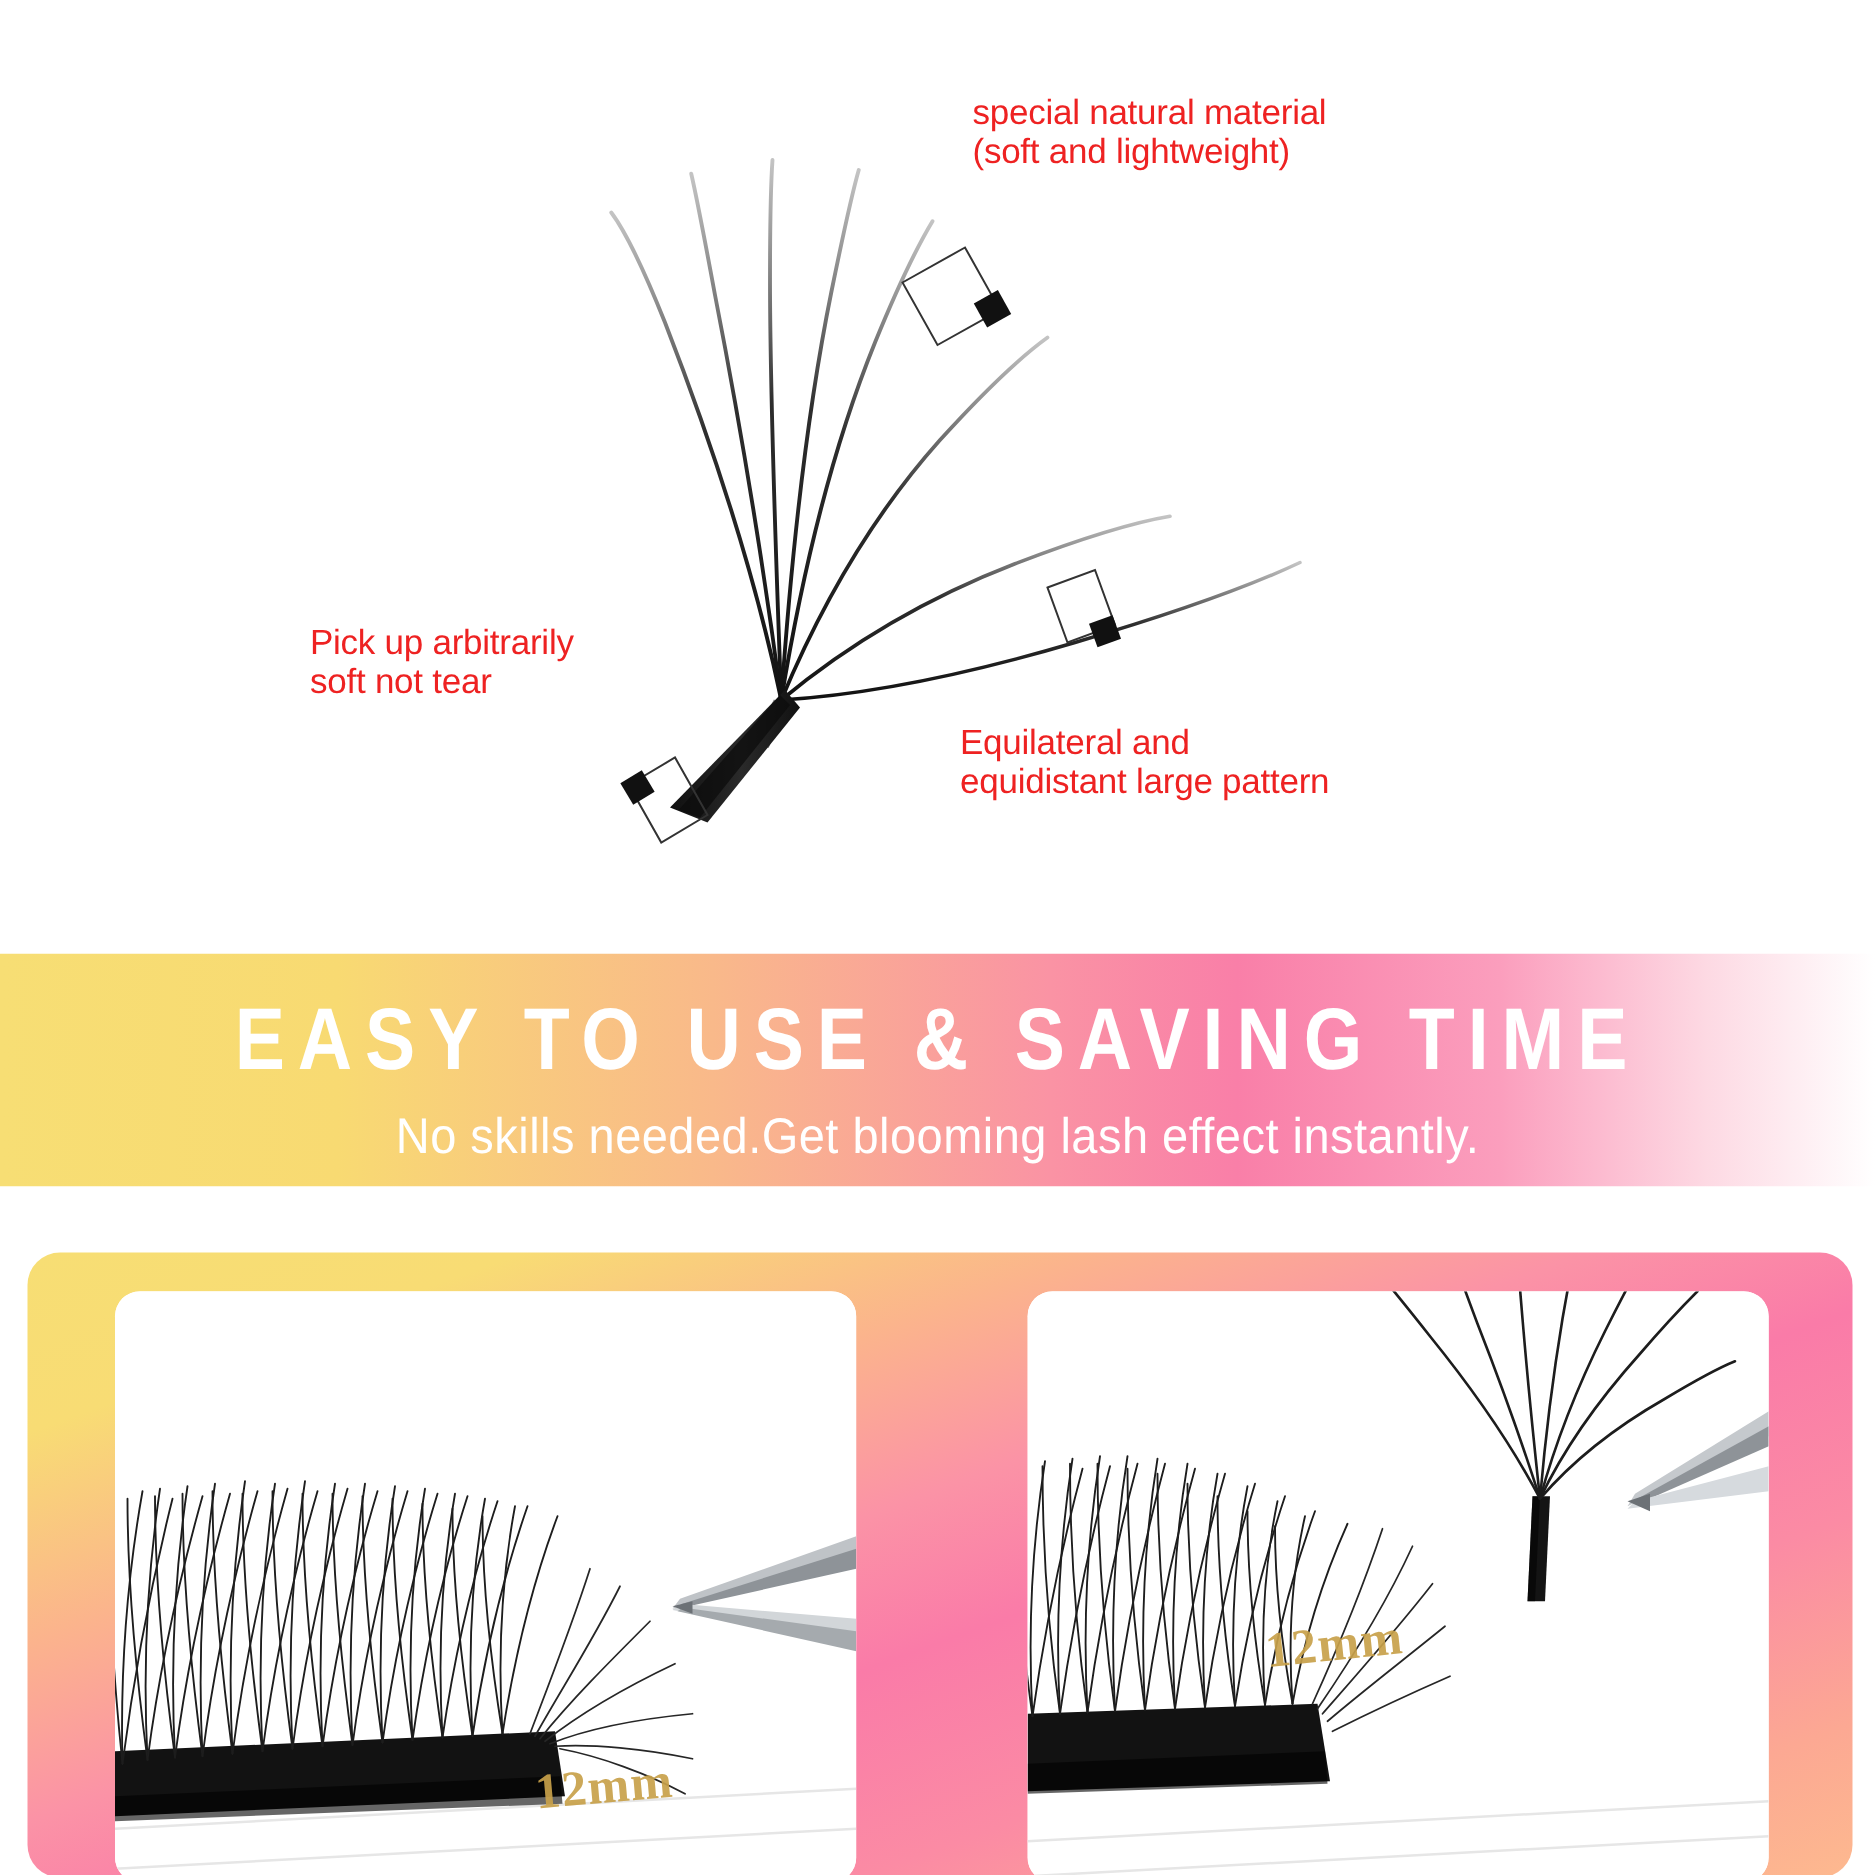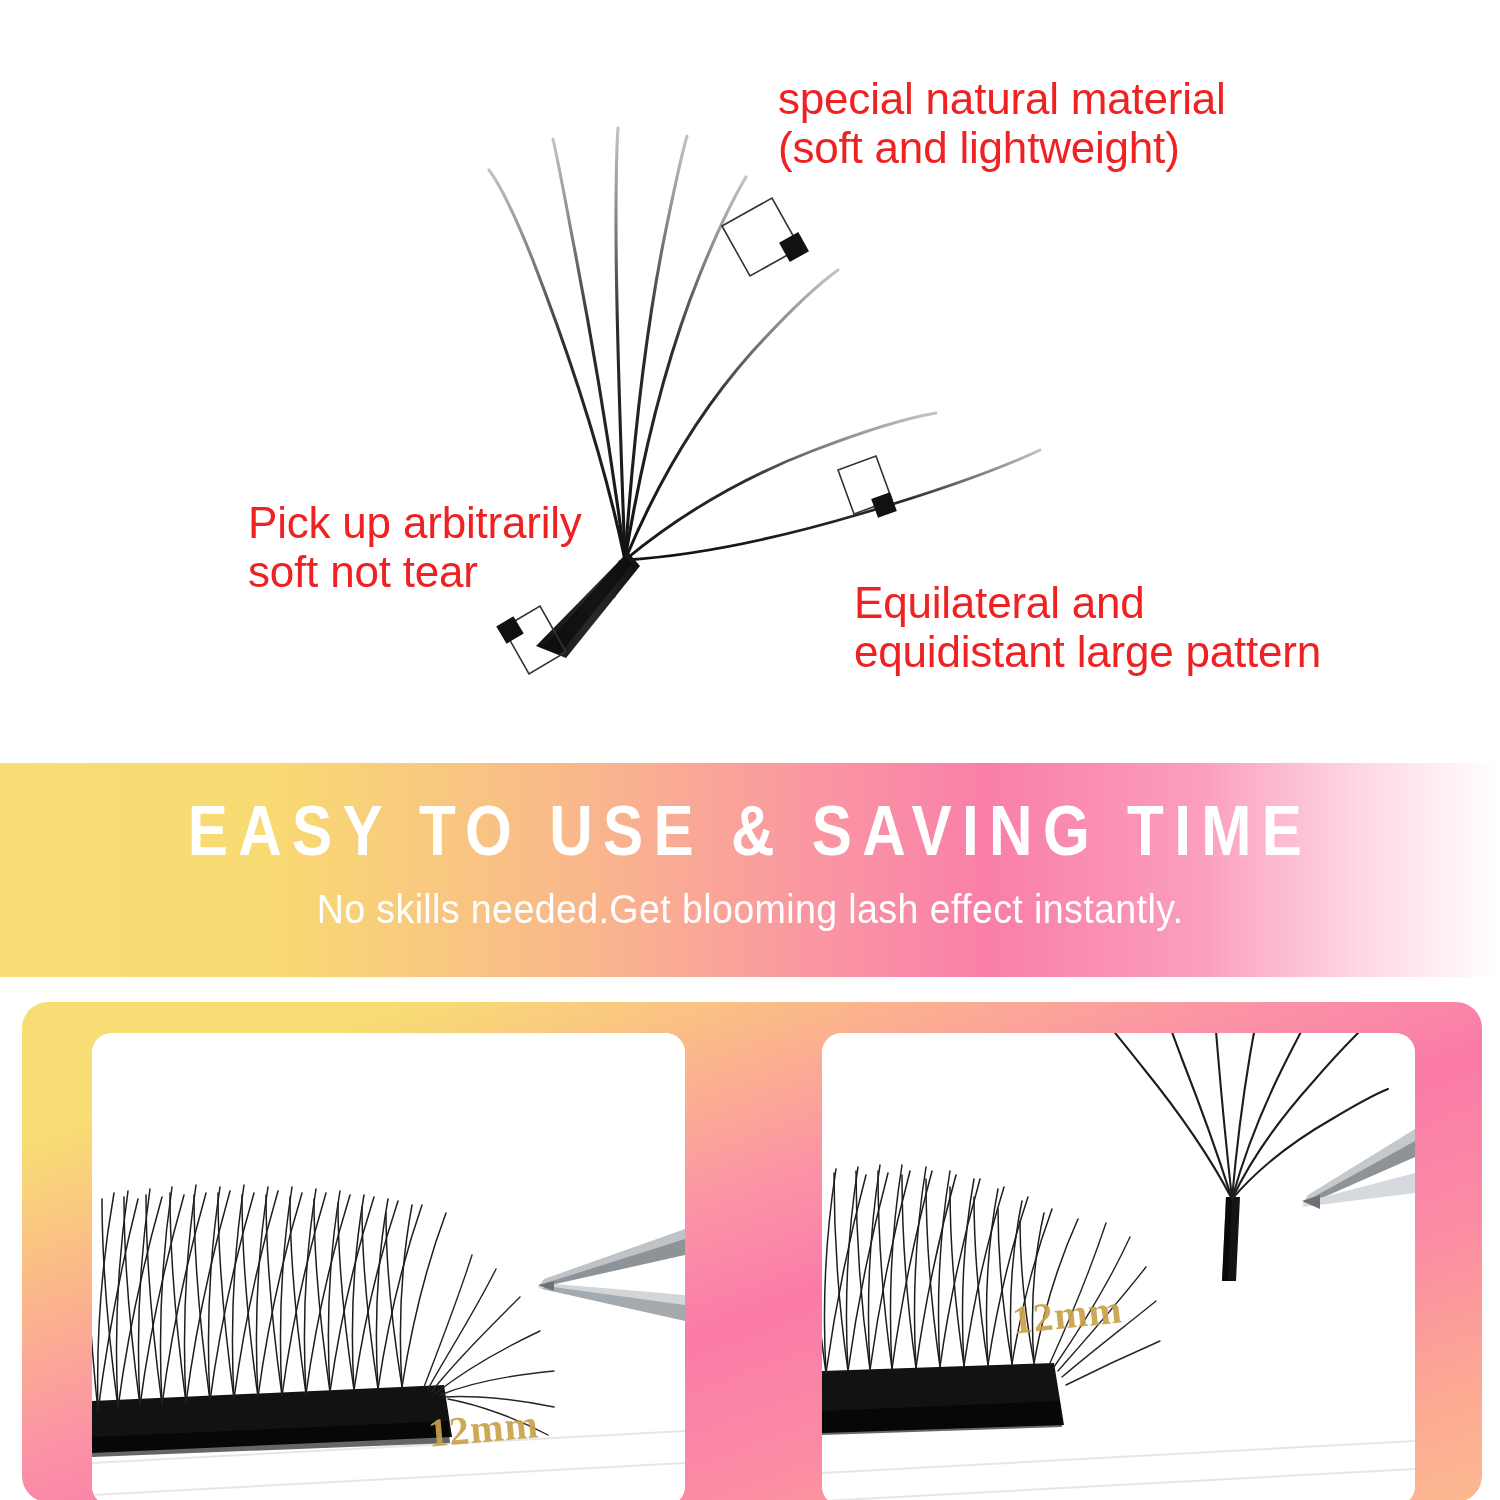--- a/index.html
+++ b/index.html
@@ -14,33 +14,33 @@
   
   #hero {
     position:absolute; left:0; top:0; width:1500px; height:763px;
     background:#ffffff; overflow:hidden;
   }
   #hero-svg { position:absolute; left:0; top:0; width:1500px; height:763px; }
 
   .callout {
     position:absolute;
     color:#ee2222;
-    font-size:44px;
+    font-size:28px;
     line-height:1.12;
     font-weight:400;
     white-space:pre-line;
     letter-spacing:-0.2px;
   }
   #callout-material { left:778px; top:74px; }
   #callout-pickup   { left:248px; top:498px; }
-  #callout-pattern  { left:854px; top:578px; }
+  #callout-pattern  { left:768px; top:578px; }
 
   
   #banner {
-    position:absolute; left:0; top:763px; width:1500px; height:214px;
+    position:absolute; left:0; top:763px; width:1500px; height:186px;
     background:linear-gradient(90deg,
         #f7de74 0%,
         #f8da72 18%,
         #f9b98a 38%,
         #fa93a4 56%,
         #f97fa8 66%,
         #fb9ebd 80%,
         #fdd9e3 91%,
         #ffffff 100%);
     overflow:hidden;

